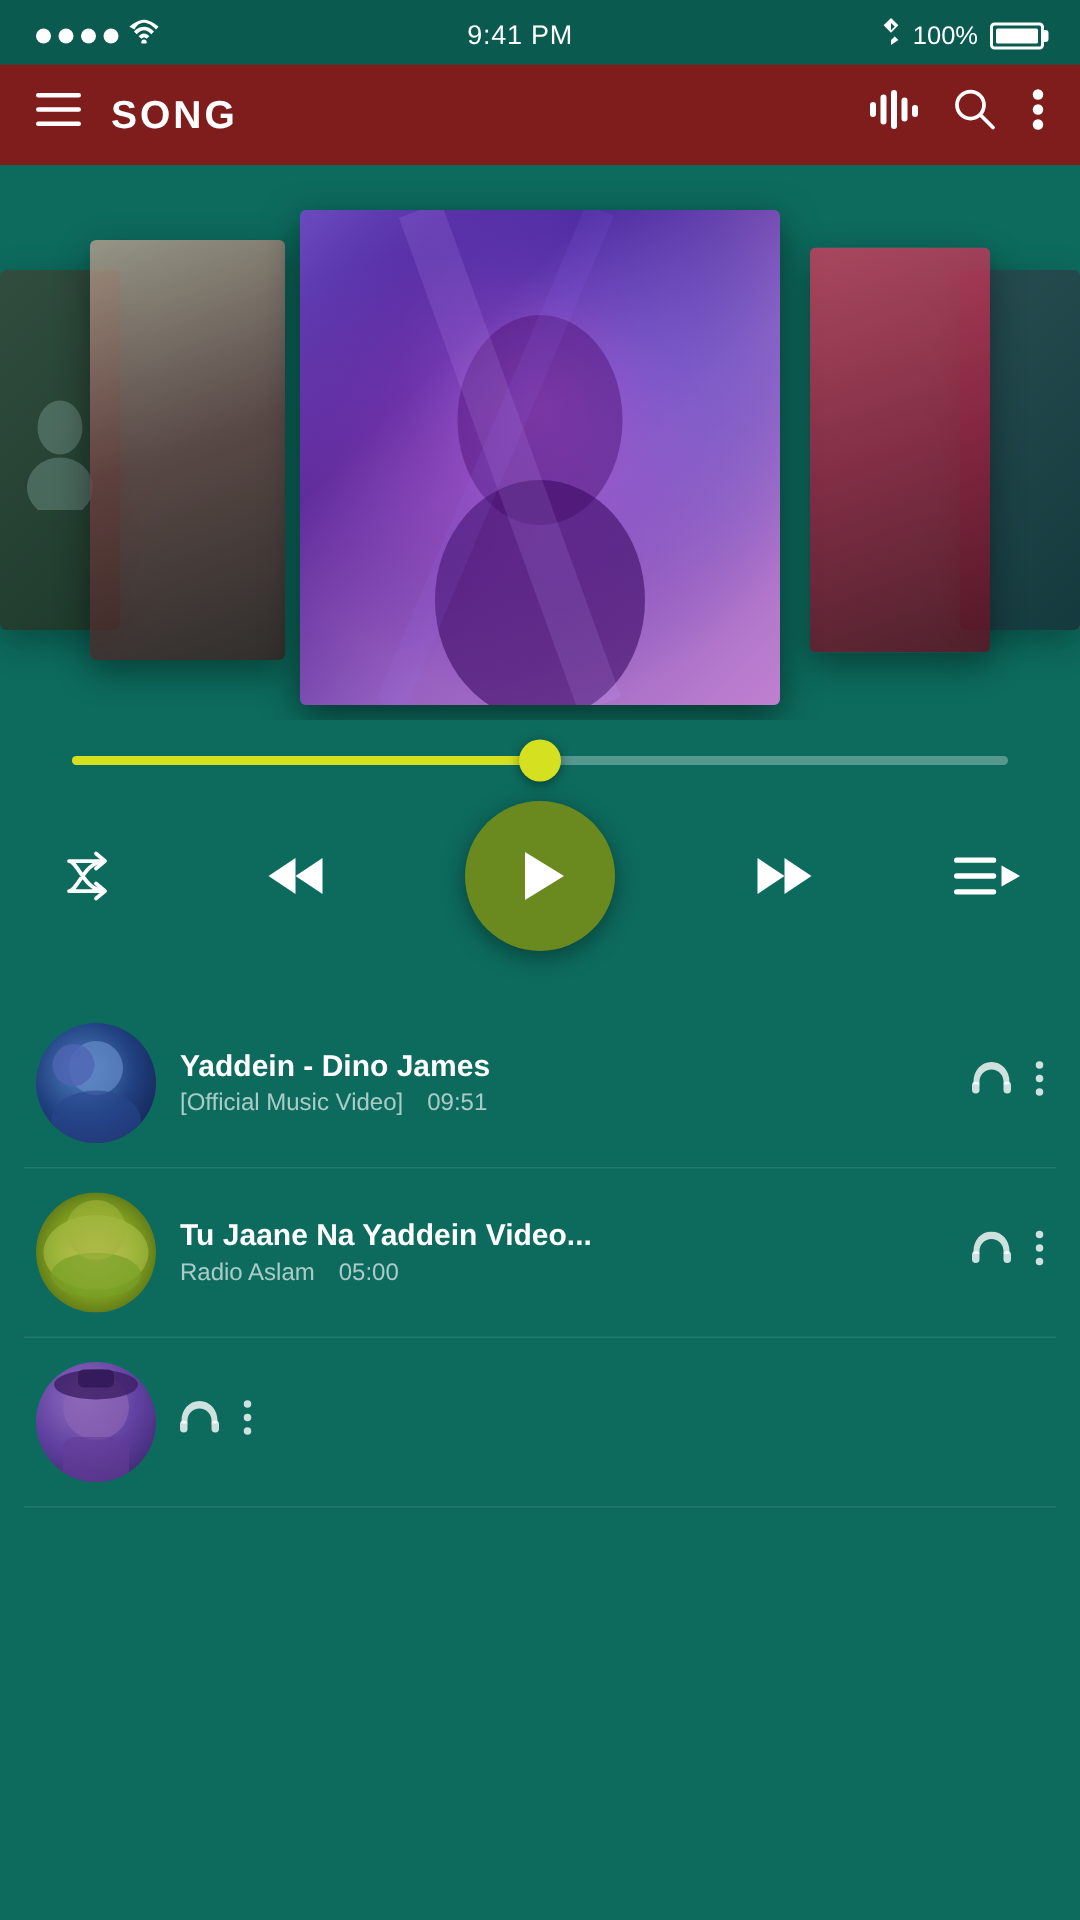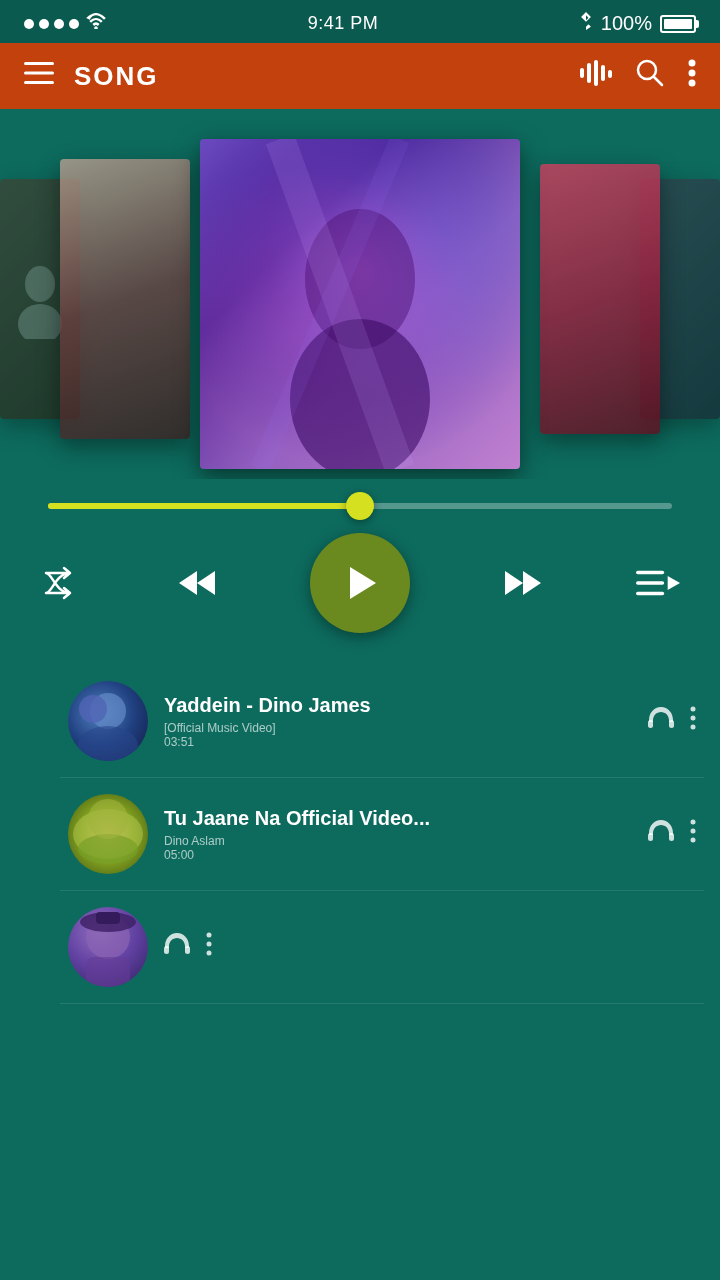--- a/index.html
+++ b/index.html
@@ -41,21 +41,21 @@
     }
     .status-center {
       font-size: 18px;
       font-weight: 500;
       letter-spacing: 0.5px;
     }
     .status-right {
       display: flex;
       align-items: center;
       gap: 8px;
-      font-size: 20px;
+      font-size: 17px;
     }
     .battery-bar {
       width: 36px; height: 18px;
       border: 2px solid #fff;
       border-radius: 3px;
       position: relative;
       display: inline-flex;
       align-items: center;
       padding: 2px;
     }
@@ -74,21 +74,21 @@
       height: 100%;
       background: #fff;
       border-radius: 1px;
     }
 
     
     .header {
       display: flex;
       align-items: center;
       padding: 16px 24px;
-      background: #c2410c;
+      background: #7f1d1d;
     }
     .header-menu {
       font-size: 24px;
       cursor: pointer;
       margin-right: 20px;
     }
     .header-title {
       font-size: 26px;
       font-weight: 700;
       letter-spacing: 2px;
@@ -275,21 +275,20 @@
       box-shadow: 0 4px 16px rgba(0,0,0,0.4);
     }
     .play-btn svg {
       width: 44px; height: 44px;
     }
 
     
     .song-list {
       padding: 0 16px;
       margin-top: 8px;
-      margin-left: 44px;
     }
     .song-item {
       display: flex;
       align-items: center;
       padding: 16px 8px;
       border-bottom: 1px solid rgba(255,255,255,0.1);
       gap: 16px;
     }
     .song-thumb {
       width: 80px;
@@ -319,24 +318,24 @@
     .song-title {
       font-size: 20px;
       font-weight: 600;
       color: #fff;
       white-space: nowrap;
       overflow: hidden;
       text-overflow: ellipsis;
     }
     .song-meta {
       display: flex;
+      gap: 16px;
       margin-top: 4px;
-      font-size: 12px;
+      font-size: 16px;
       color: rgba(255,255,255,0.65);
-      flex-direction: column;
     }
     .song-actions {
       display: flex;
       align-items: center;
       gap: 16px;
       flex-shrink: 0;
     }
     .song-action-icon {
       cursor: pointer;
       color: rgba(255,255,255,0.8);
@@ -508,21 +507,21 @@
           <circle cx="40" cy="30" r="18" fill="rgba(100,140,200,0.7)"></circle>
           <circle cx="25" cy="28" r="14" fill="rgba(80,100,180,0.8)"></circle>
           <ellipse cx="40" cy="65" rx="30" ry="20" fill="rgba(40,70,140,0.6)"></ellipse>
         </svg>
       </div>
     </div>
     <div class="song-info">
       <div class="song-title">Yaddein - Dino James</div>
       <div class="song-meta">
         <span>[Official Music Video]</span>
-        <span>03:51</span>
+        <span>09:51</span>
       </div>
     </div>
     <div class="song-actions">
       <span class="song-action-icon">
         <svg width="26" height="22" viewBox="0 0 26 22" fill="rgba(255,255,255,0.8)">
           <path d="M13 0C6 0 1 6 1 13v2h4v-2c0-4.4 3.6-8 8-8s8 3.6 8 8v2h4v-2c0-7-5-13-12-13z"></path>
           <rect x="0" y="13" width="5" height="8" rx="2.5" fill="rgba(255,255,255,0.8)"></rect>
           <rect x="21" y="13" width="5" height="8" rx="2.5" fill="rgba(255,255,255,0.8)"></rect>
         </svg>
       </span>
@@ -540,23 +539,23 @@
     <div class="song-thumb">
       <div class="song-thumb-inner thumb-2">
         <svg width="80" height="80" viewBox="0 0 80 80">
           <ellipse cx="40" cy="40" rx="35" ry="25" fill="rgba(180,200,80,0.5)"></ellipse>
           <ellipse cx="40" cy="55" rx="30" ry="15" fill="rgba(120,160,40,0.7)"></ellipse>
           <circle cx="40" cy="25" r="20" fill="rgba(160,180,60,0.6)"></circle>
         </svg>
       </div>
     </div>
     <div class="song-info">
-      <div class="song-title">Tu Jaane Na Official Video...</div>
+      <div class="song-title">Tu Jaane Na Yaddein Video...</div>
       <div class="song-meta">
-        <span>Dino Aslam</span>
+        <span>Radio Aslam</span>
         <span>05:00</span>
       </div>
     </div>
     <div class="song-actions">
       <span class="song-action-icon">
         <svg width="26" height="22" viewBox="0 0 26 22" fill="rgba(255,255,255,0.8)">
           <path d="M13 0C6 0 1 6 1 13v2h4v-2c0-4.4 3.6-8 8-8s8 3.6 8 8v2h4v-2c0-7-5-13-12-13z"></path>
           <rect x="0" y="13" width="5" height="8" rx="2.5" fill="rgba(255,255,255,0.8)"></rect>
           <rect x="21" y="13" width="5" height="8" rx="2.5" fill="rgba(255,255,255,0.8)"></rect>
         </svg>

